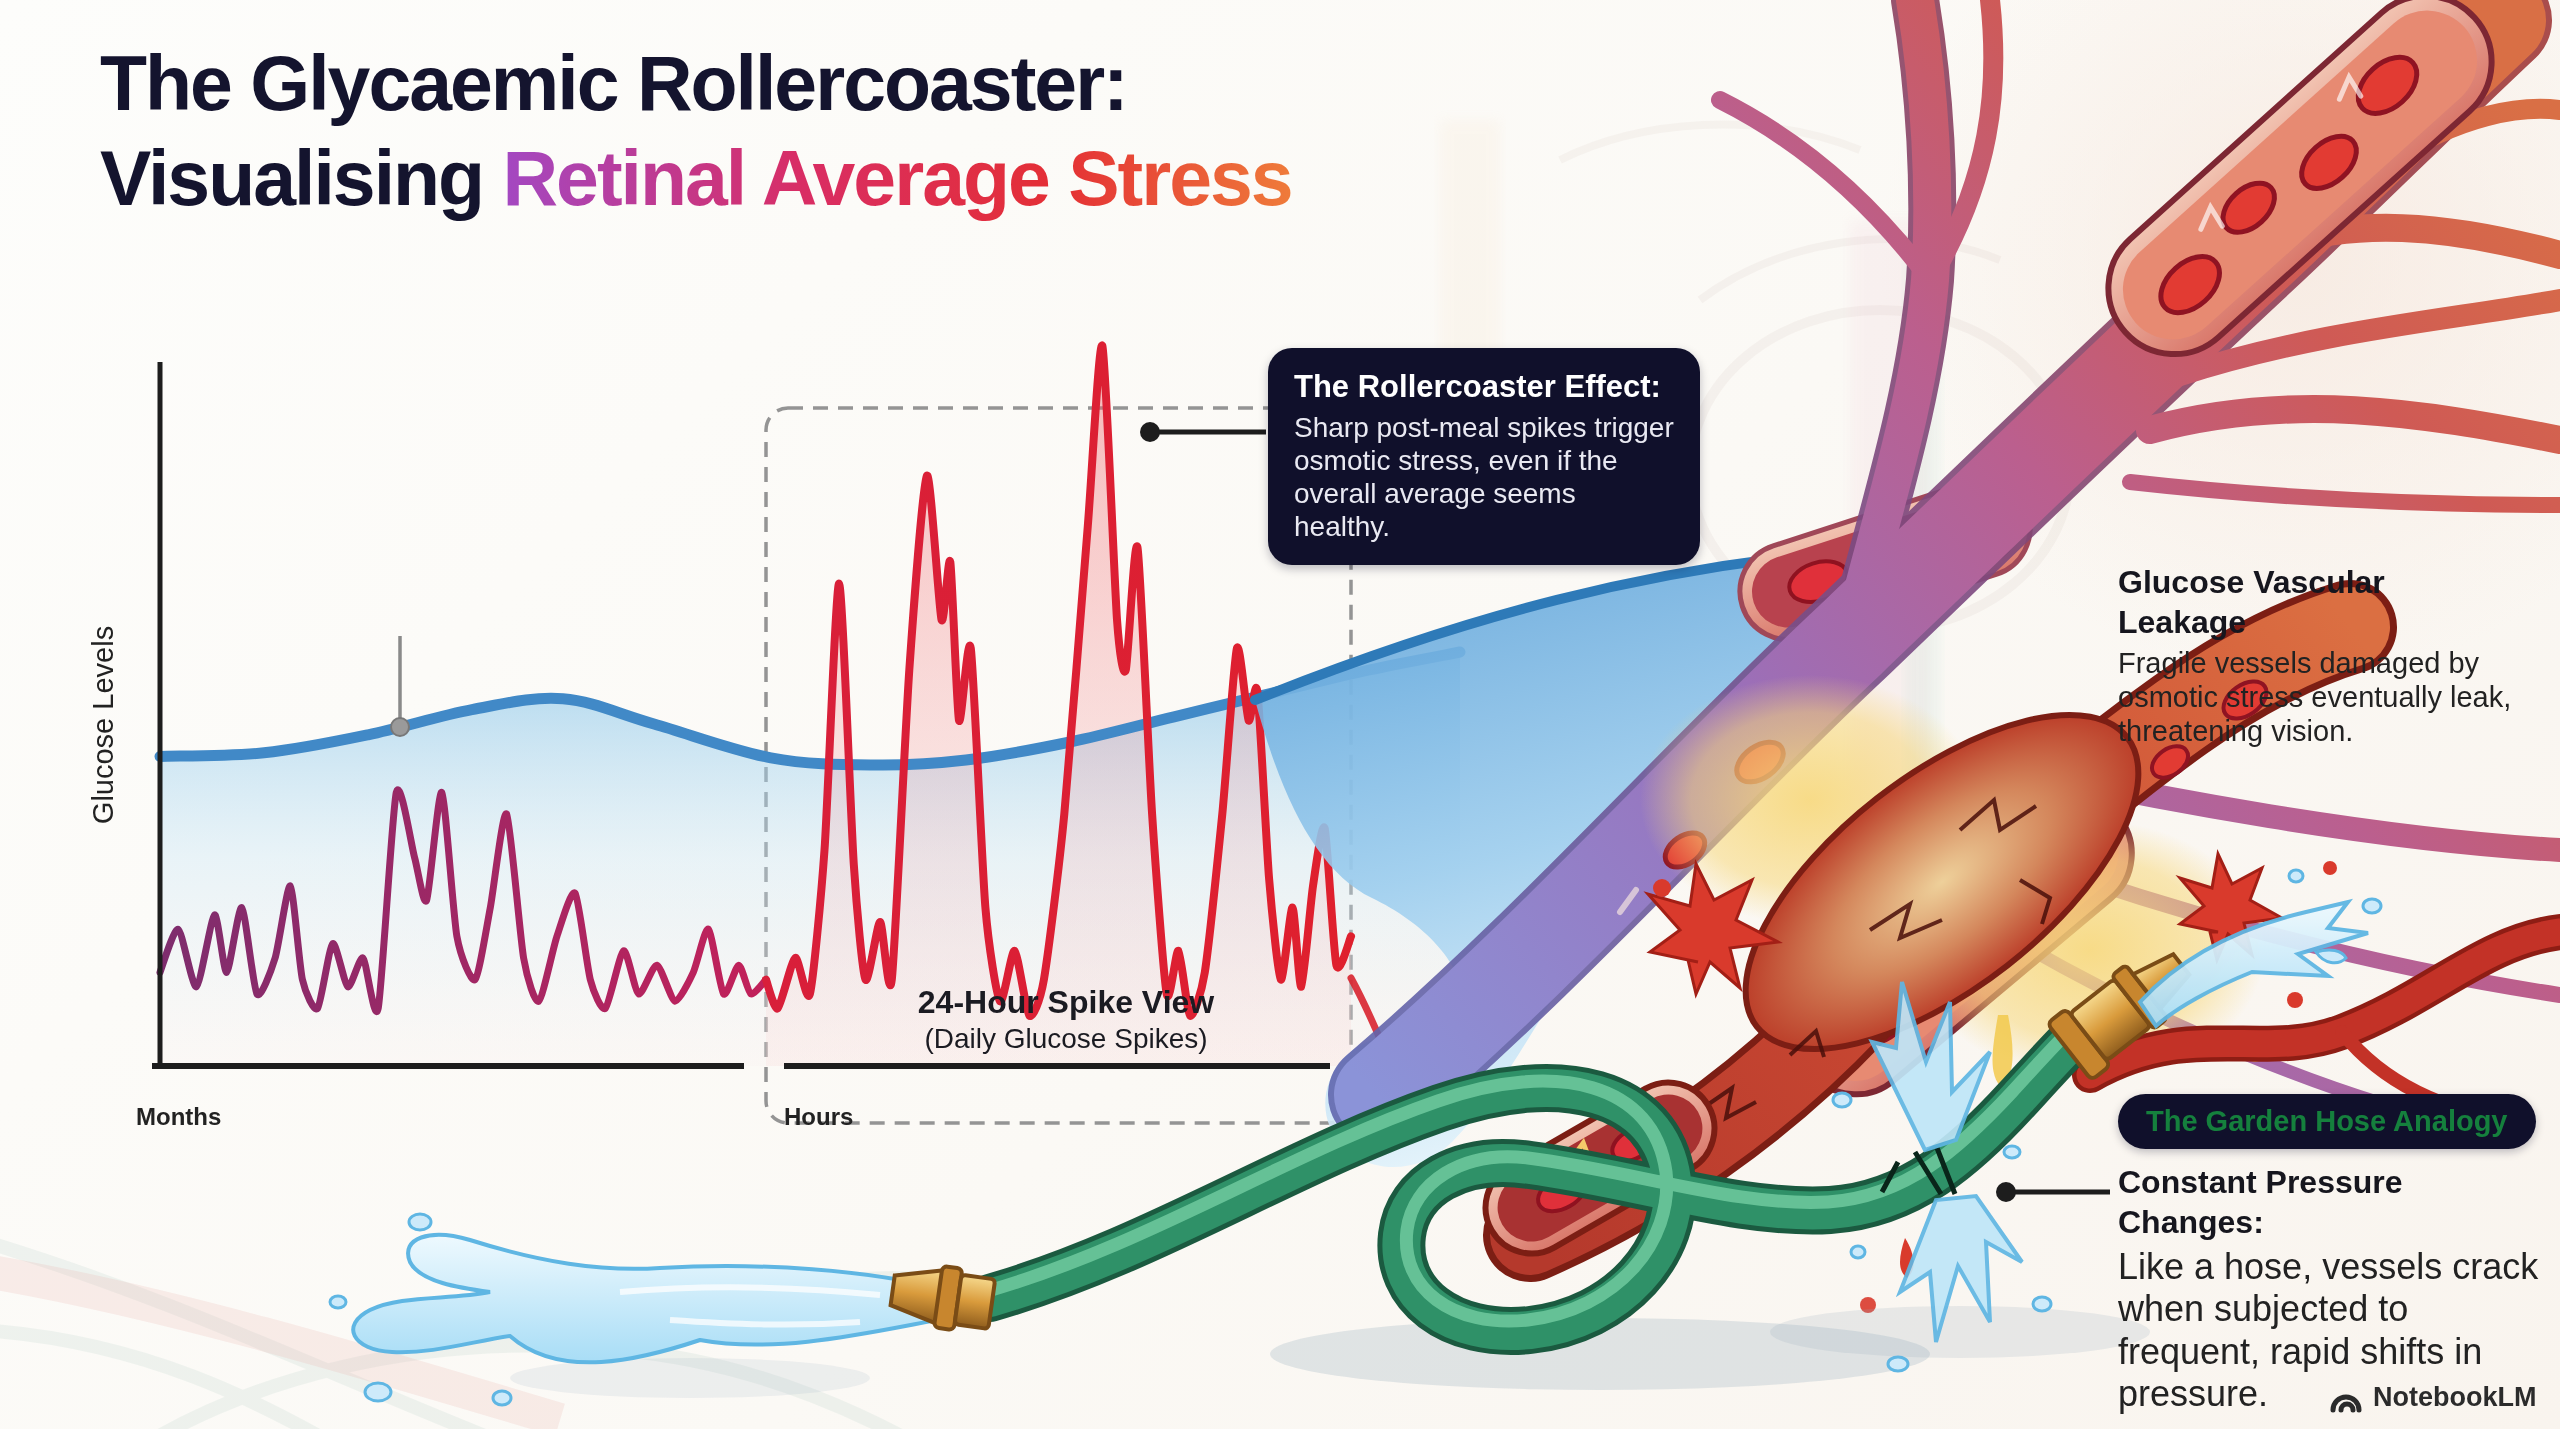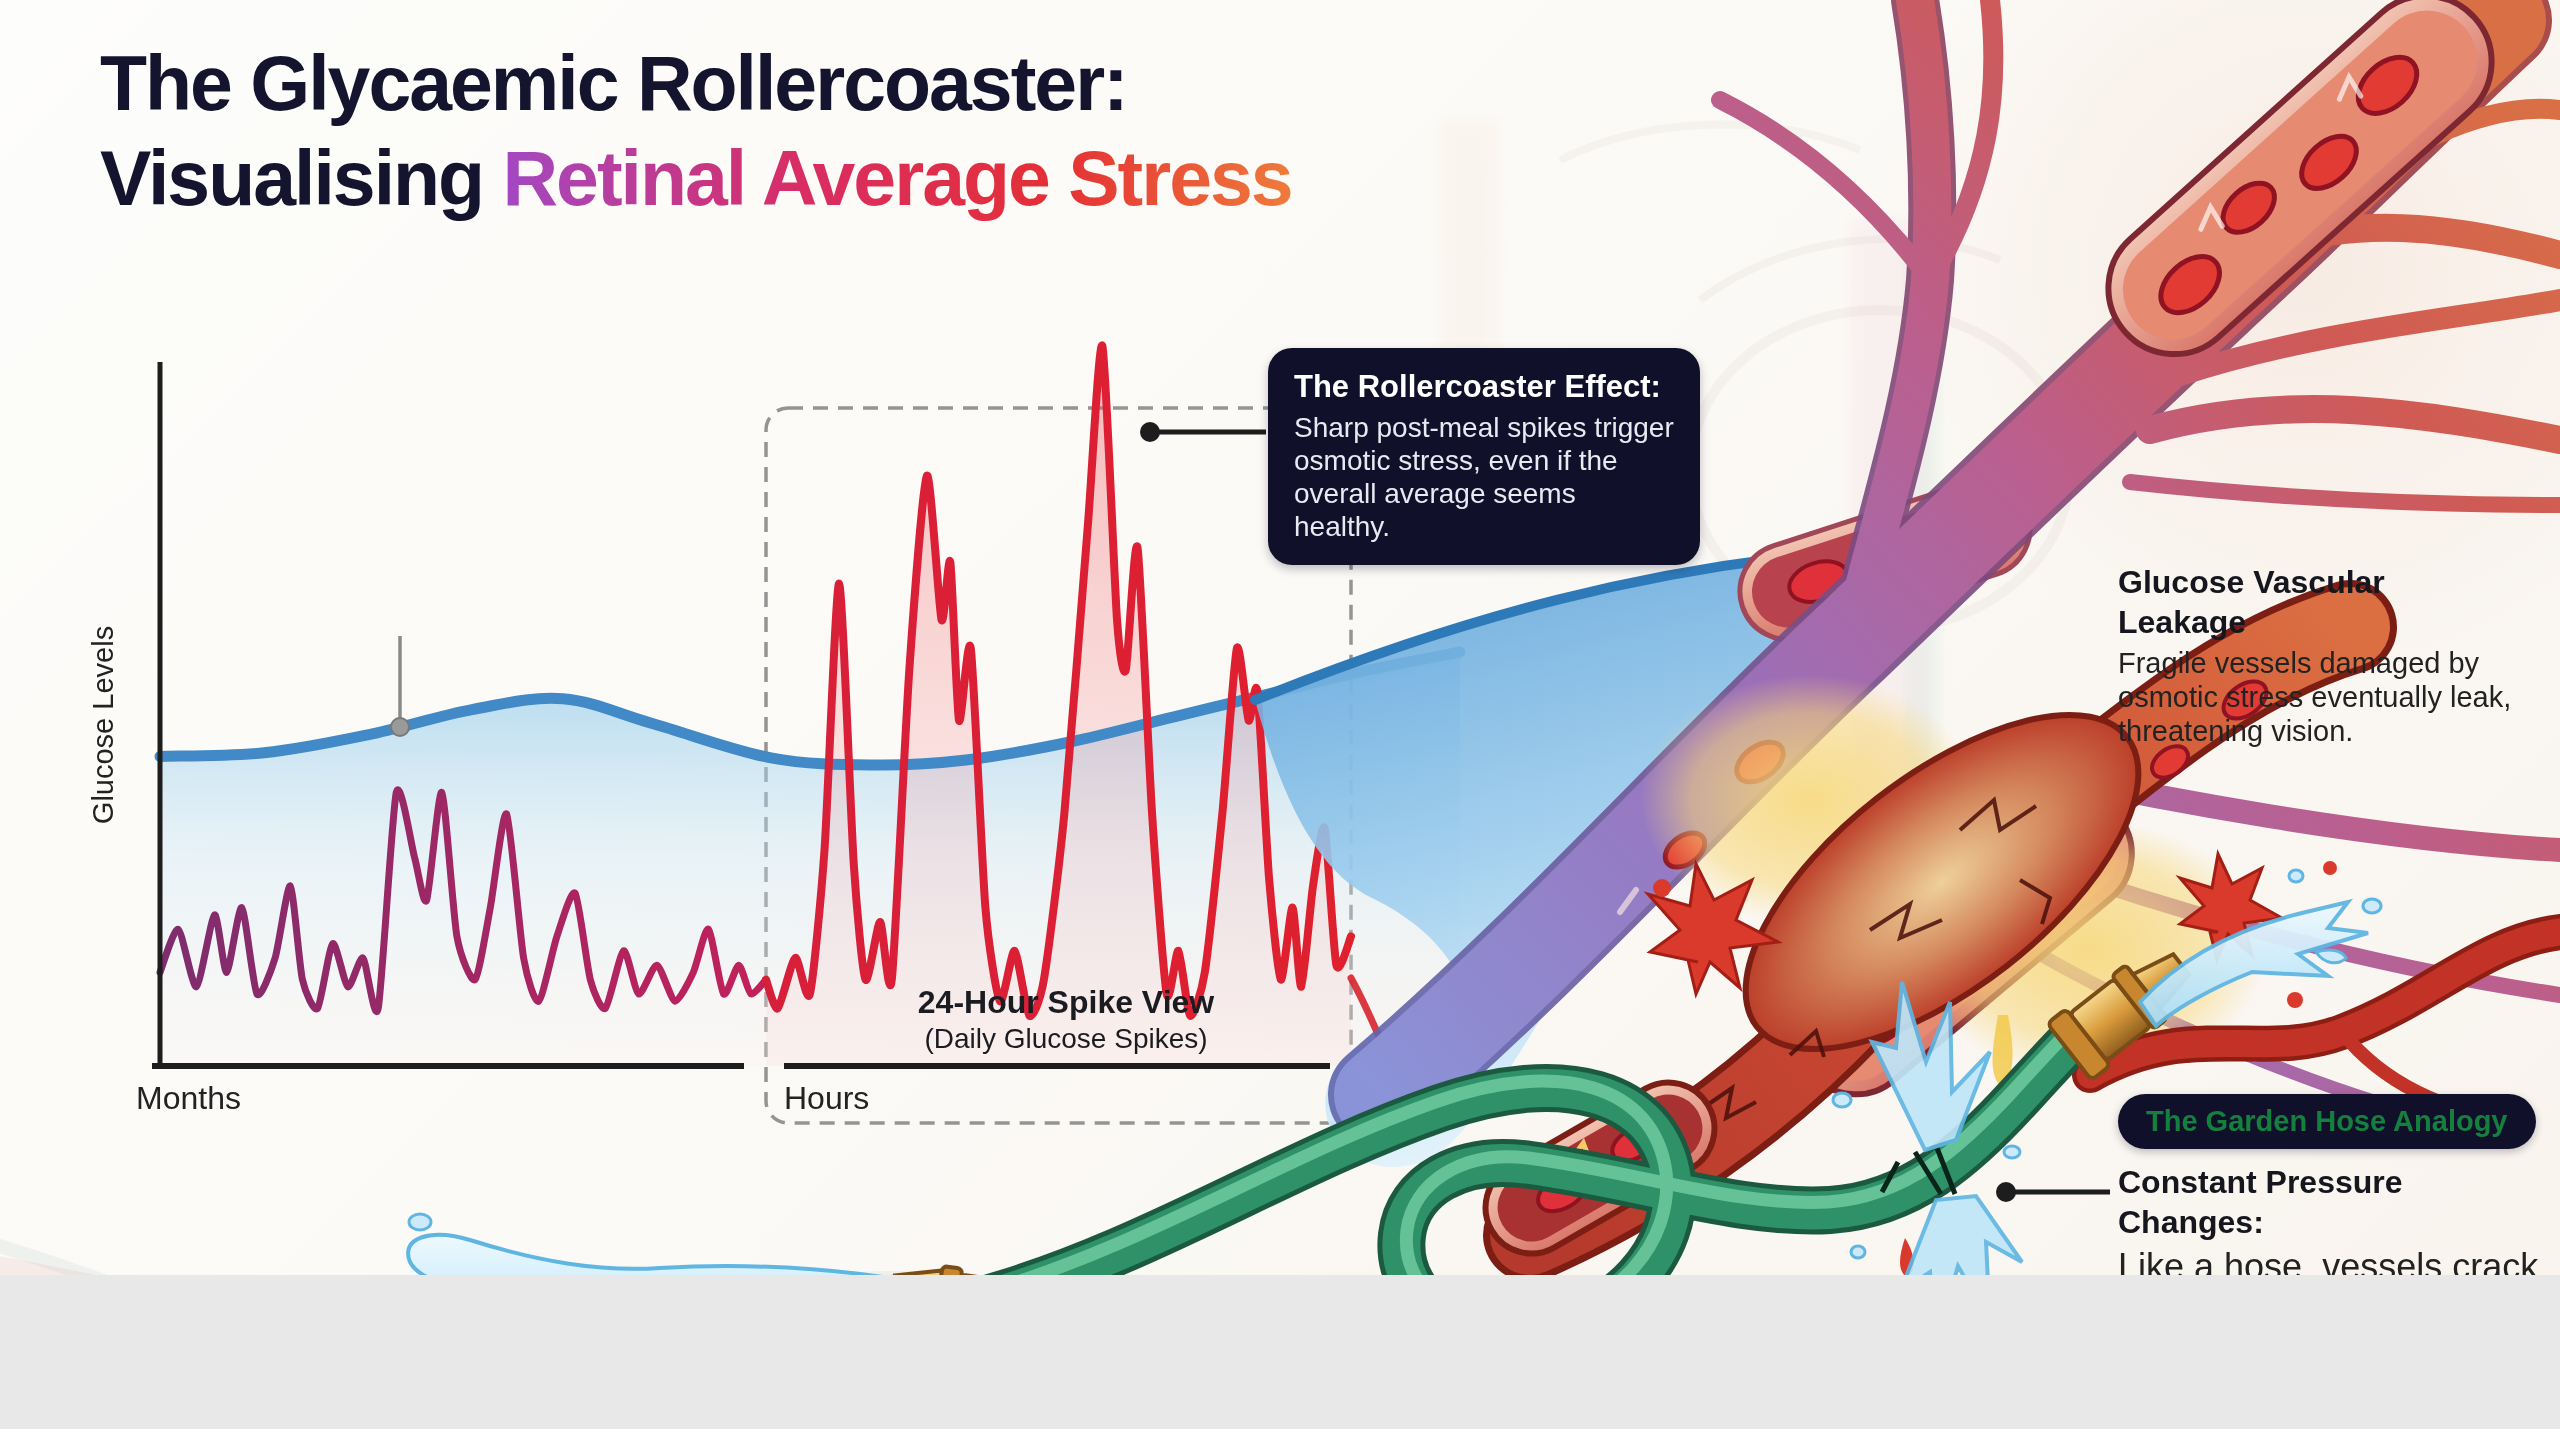--- a/index.html
+++ b/index.html
@@ -1,17 +1,17 @@
 <!DOCTYPE html>
 <html><head>
 <meta charset="utf-8">
 <style>
   html,body{margin:0;padding:0;background:#e8e8e8;}
   .canvas{
-    position:relative;width:2560px;height:1275px;overflow:hidden;
+    position:relative;width:2560px;height:1429px;overflow:hidden;
     background:linear-gradient(135deg,#fdfdfb 0%,#fbf9f5 55%,#f9f4ee 100%);
     font-family:"Liberation Sans", sans-serif;
   }
   .abs{position:absolute;}
   svg{display:block;}
   #artwork{position:absolute;left:0;top:0;}
 
   .page-title{
     left:100px;top:36px;width:1700px;
     font-size:77px;font-weight:bold;letter-spacing:-2px;line-height:1.23;
@@ -48,21 +48,21 @@
   .hose-badge{
     left:2118px;top:1094px;display:inline-block;
     background:#10102b;color:#15803d;border-radius:38px;
     padding:11px 28px;font-size:29px;font-weight:bold;
     box-shadow:0 3px 8px rgba(10,10,40,.25);
   }
   .pressure-text{left:2118px;top:1162px;width:430px;color:#16161e;}
   .pressure-text .co-title{font-size:32px;}
   .pressure-text .co-body{font-size:36px;color:#222;}
 
-  .axis-label{font-size:32px;font-weight:normal;color:#222;}
+  .axis-label{font-size:24px;font-weight:bold;color:#222;margin-top:23px;}
   .months-label{left:136px;top:1080px;}
   .hours-label{left:784px;top:1080px;}
   .ylabel{
     left:103px;top:725px;white-space:nowrap;
     transform:translate(-50%,-50%) rotate(-90deg);
     font-size:29px;color:#222;
   }
   .watermark{
     left:2330px;top:1382px;display:flex;align-items:center;gap:9px;
     font-size:27px;font-weight:bold;color:#2b2b2b;

